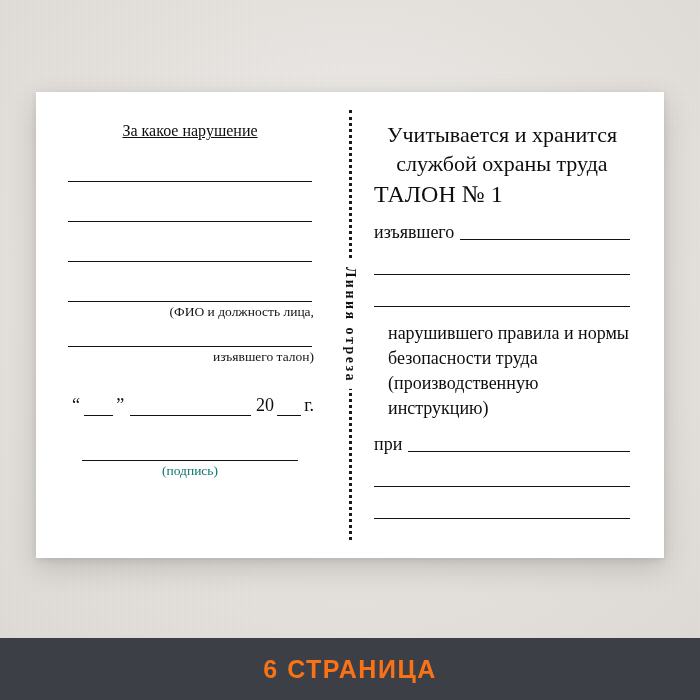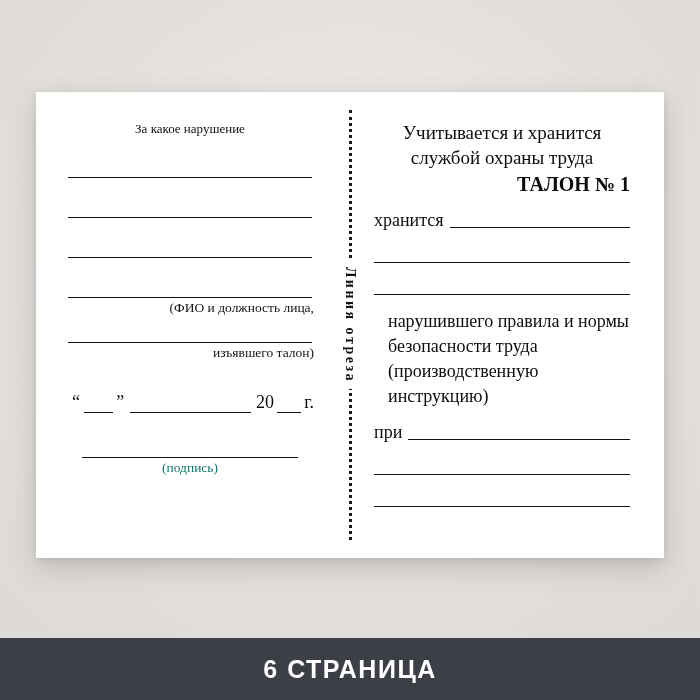--- a/index.html
+++ b/index.html
@@ -87,24 +87,25 @@
     font-weight: bold;
     font-size: 14px;
     letter-spacing: 2.5px;
     color: #111;
     background: #ffffff;
     padding: 3px 6px;
   }
 
   .title {
     text-align: center;
-    font-size: 13px;
+    font-size: 16px;
     line-height: 1.32;
     color: #0d0d0d;
     margin: 0;
+    text-decoration: underline;
   }
 
   .rule {
     border-bottom: 1.6px solid #121212;
     height: 0;
   }
 
   
   .l-line1 { margin: 40px 2px 0 2px; }
   .l-line2 { margin: 39px 2px 0 2px; }
@@ -152,29 +153,29 @@
   .sign-caption {
     text-align: center;
     font-size: 13.5px;
     color: #0f766e;
     margin-top: 2px;
   }
 
   
   .r-title {
     text-align: center;
-    font-size: 19px;
+    font-size: 22px;
     line-height: 1.32;
     color: #0d0d0d;
     margin: 0;
   }
   .r-talon {
-    text-align: right;
-    font-weight: bold;
-    font-size: 20px;
+    text-align: left;
+    font-weight: normal;
+    font-size: 24px;
     margin-top: 3px;
     color: #0d0d0d;
   }
   .r-row {
     font-size: 18px;
     color: #0d0d0d;
     margin-top: 14px;
     display: flex;
     align-items: flex-end;
     white-space: nowrap;
@@ -202,21 +203,21 @@
     left: 0;
     right: 0;
     bottom: 0;
     height: 62px;
     background: #3d3f46;
     display: flex;
     align-items: center;
     justify-content: center;
   }
   .footer-text {
-    color: #ffffff;
+    color: #f97316;
     font-family: "Liberation Sans", sans-serif;
     font-weight: bold;
     font-size: 25px;
     letter-spacing: 1.5px;
   }
 </style>
 </head>
 <body>
 
 <div class="scene">
@@ -258,21 +259,21 @@
 
       <div class="col col-right">
         <div class="r-title">
           <div>Учитывается и хранится</div>
           <div>службой охраны труда</div>
         </div>
         <div class="r-talon">ТАЛОН № 1</div>
 
 
         <div class="r-row">
-          <span>хранится</span>
+          <span>изъявшего</span>
           <span class="fill"></span>
         </div>
 
         <div class="rule r-line"></div>
         <div class="rule r-line"></div>
 
         <div class="r-paragraph">нарушившего правила и нормы безопасности труда (производственную инструкцию)</div>
 
         <div class="r-row">
           <span>при</span>

